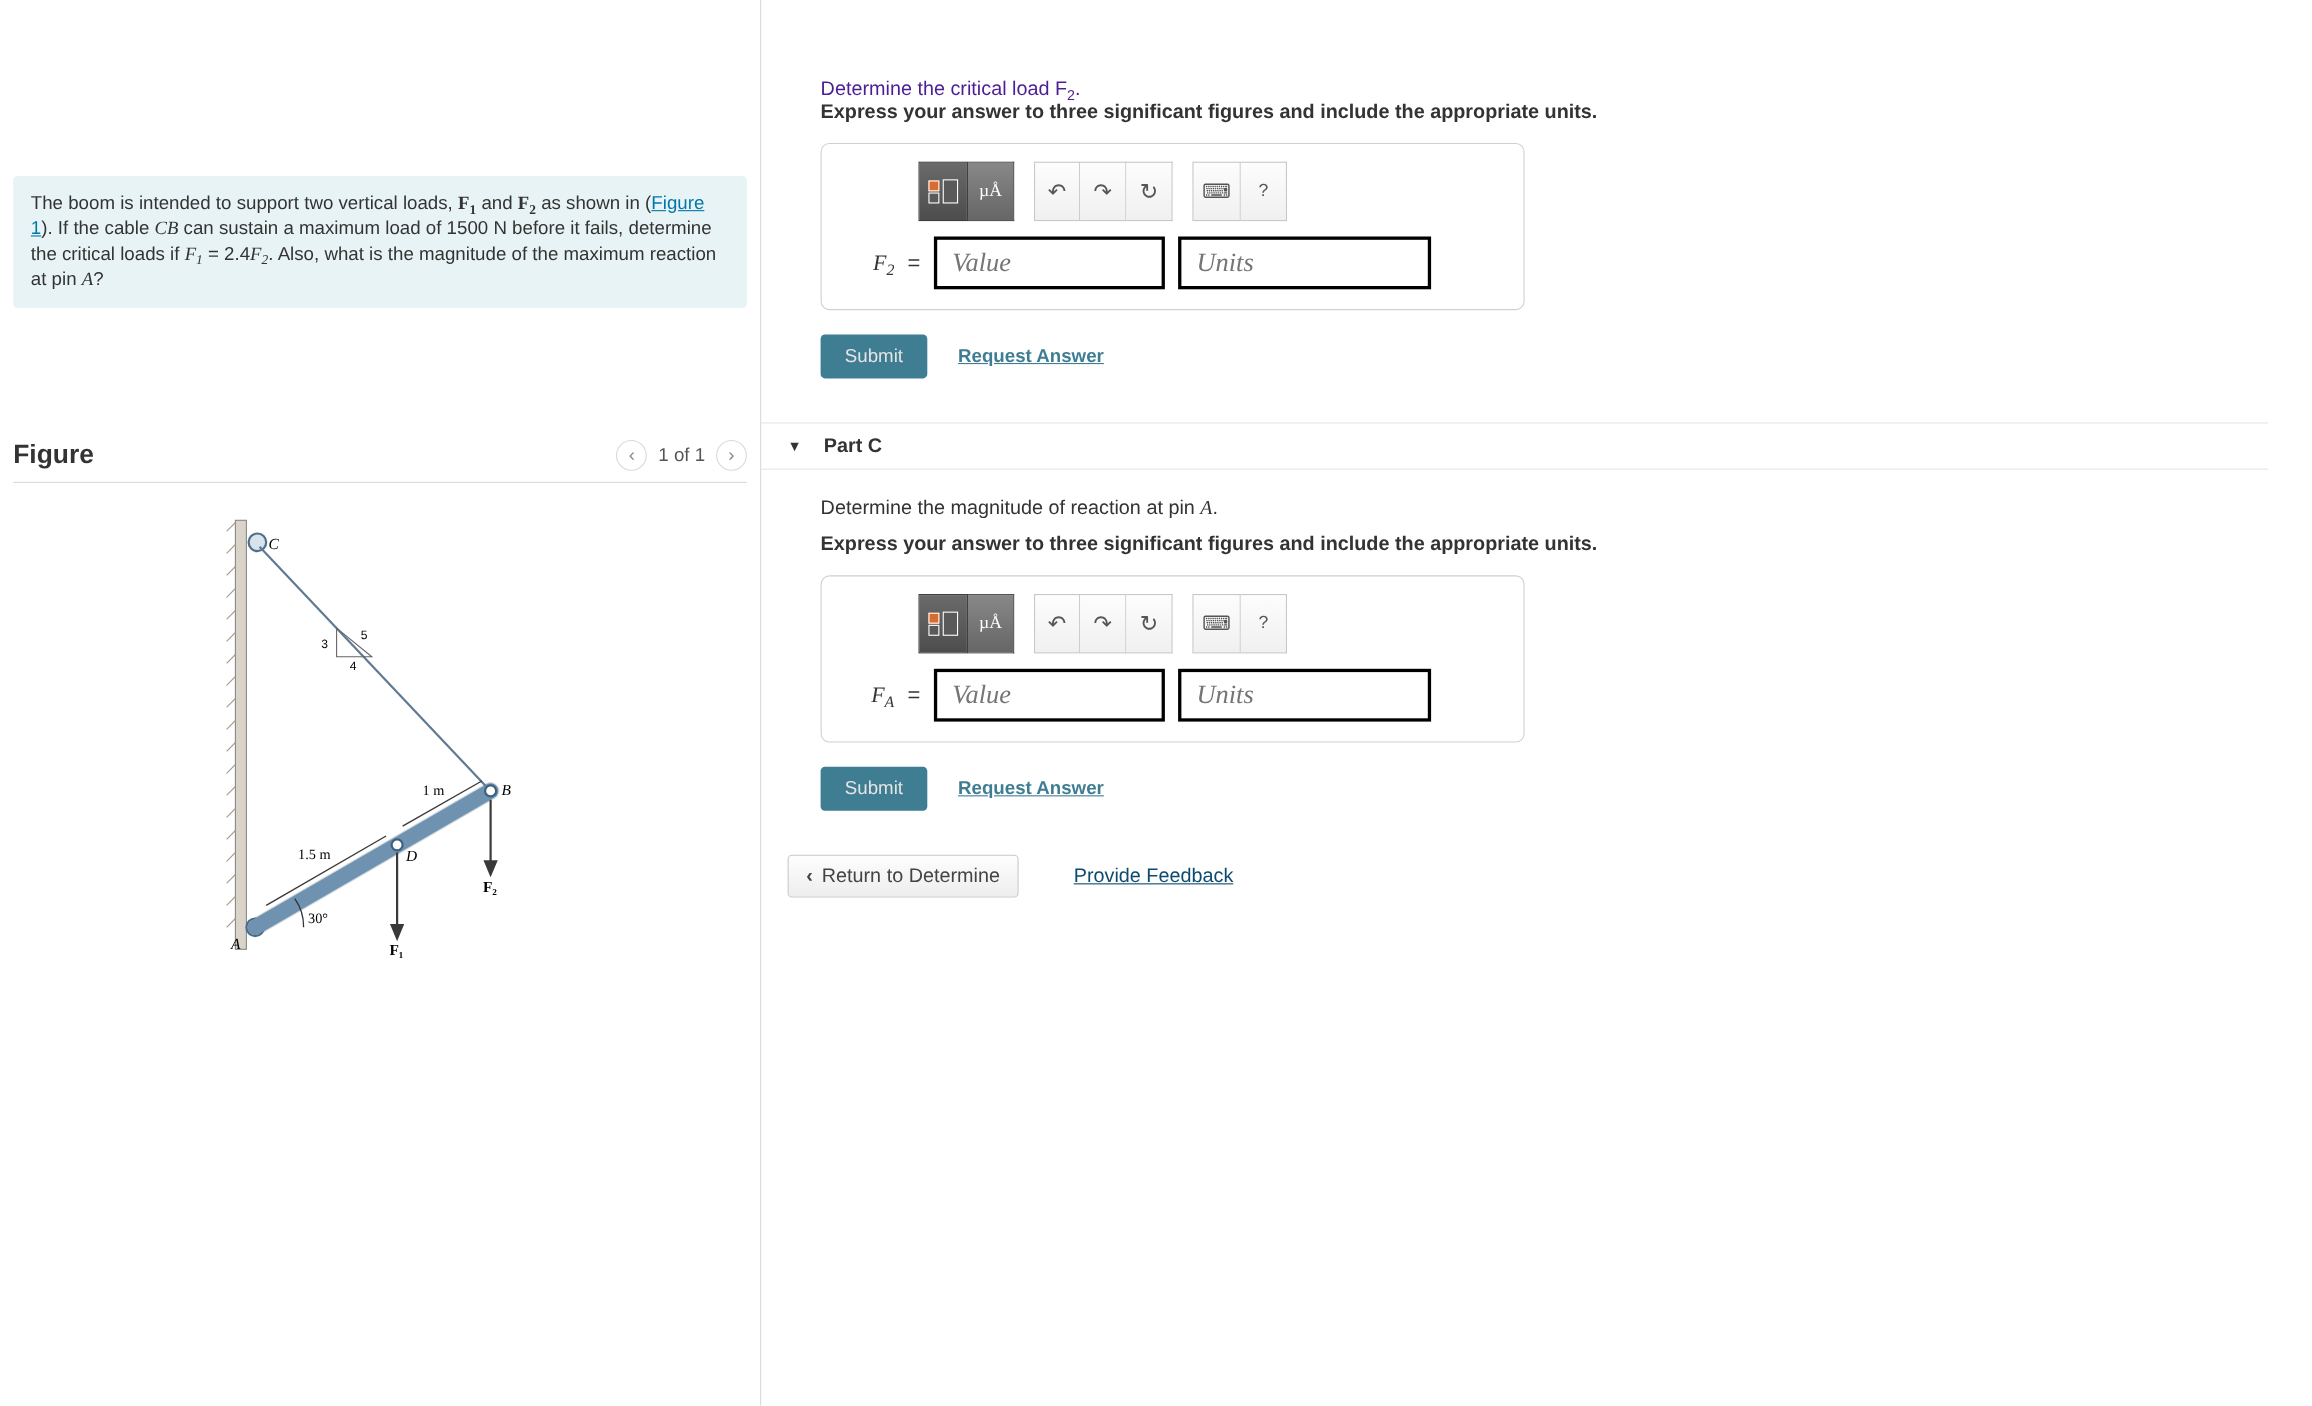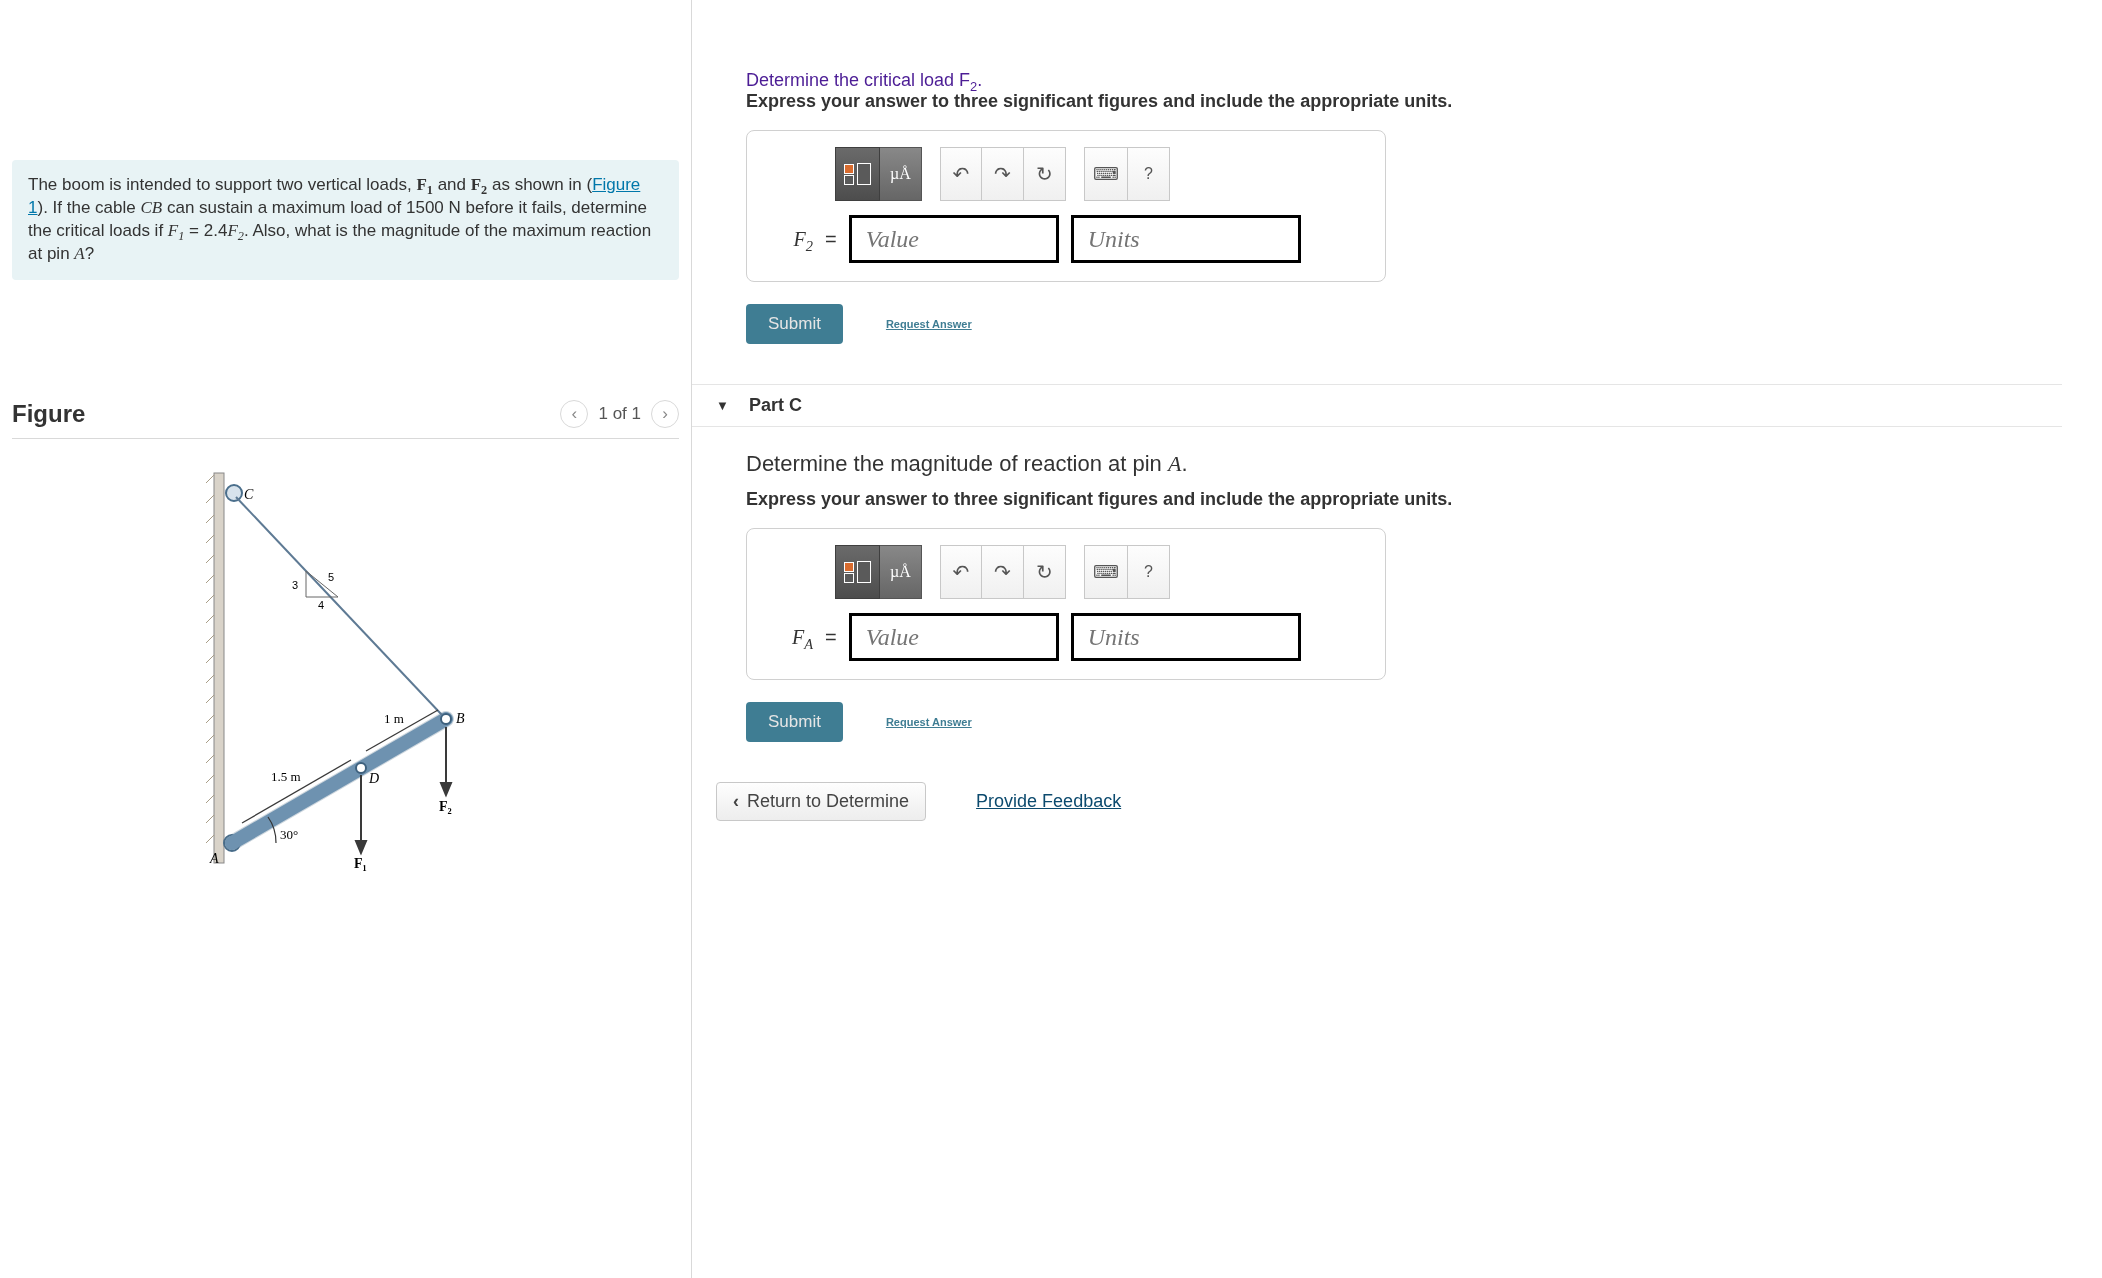--- a/index.html
+++ b/index.html
@@ -65,21 +65,21 @@
     align-items: center;
     gap: 20px;
     padding: 10px 0 10px 24px;
     border-top: 1px solid #e5e5e5;
     border-bottom: 1px solid #e5e5e5;
     margin-bottom: 24px;
   }
   .part-header .chevron { color: #333; font-size: 13px; }
   .part-header .part-label { font-weight: bold; font-size: 18px; }
 
-  .prompt1 { font-size: 22px; padding-left: 54px; margin-bottom: 12px; }
+  .prompt1 { font-size: 18px; padding-left: 54px; margin-bottom: 12px; }
   .prompt2 { font-size: 18px; font-weight: bold; padding-left: 54px; margin-bottom: 18px; }
   .prompt1 .mi { font-style: italic; font-family: Georgia, 'Times New Roman', serif; }
 
   .answer-box {
     border: 1px solid #d0d0d0;
     border-radius: 8px;
     margin-left: 54px;
     width: 640px;
     padding: 16px 18px 18px 18px;
   }
@@ -156,23 +156,22 @@
     border: none;
     border-radius: 4px;
     padding: 10px 22px;
     font-size: 17px;
     cursor: pointer;
   }
   .request-link {
     color: #3f7d93;
     font-weight: bold;
     text-decoration: underline;
-    font-size: 11px;
+    font-size: 17px;
     cursor: pointer;
-    margin-left: 15px;
   }
 
   .bottom-bar {
     display: flex;
     align-items: center;
     gap: 50px;
     margin-top: 30px;
     padding: 0 0 10px 24px;
   }
   .return-btn {

